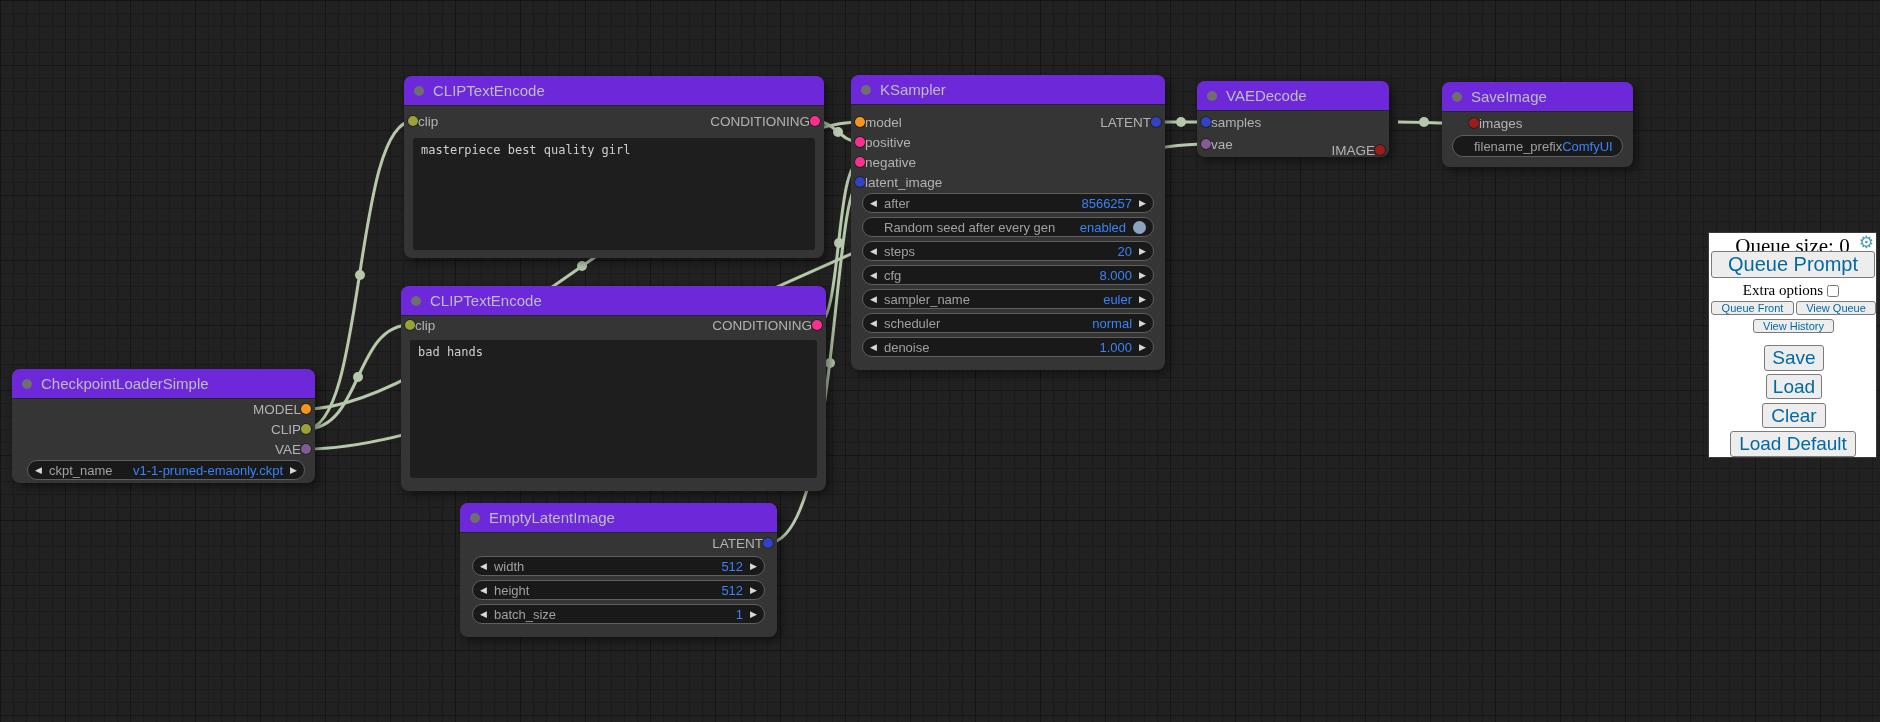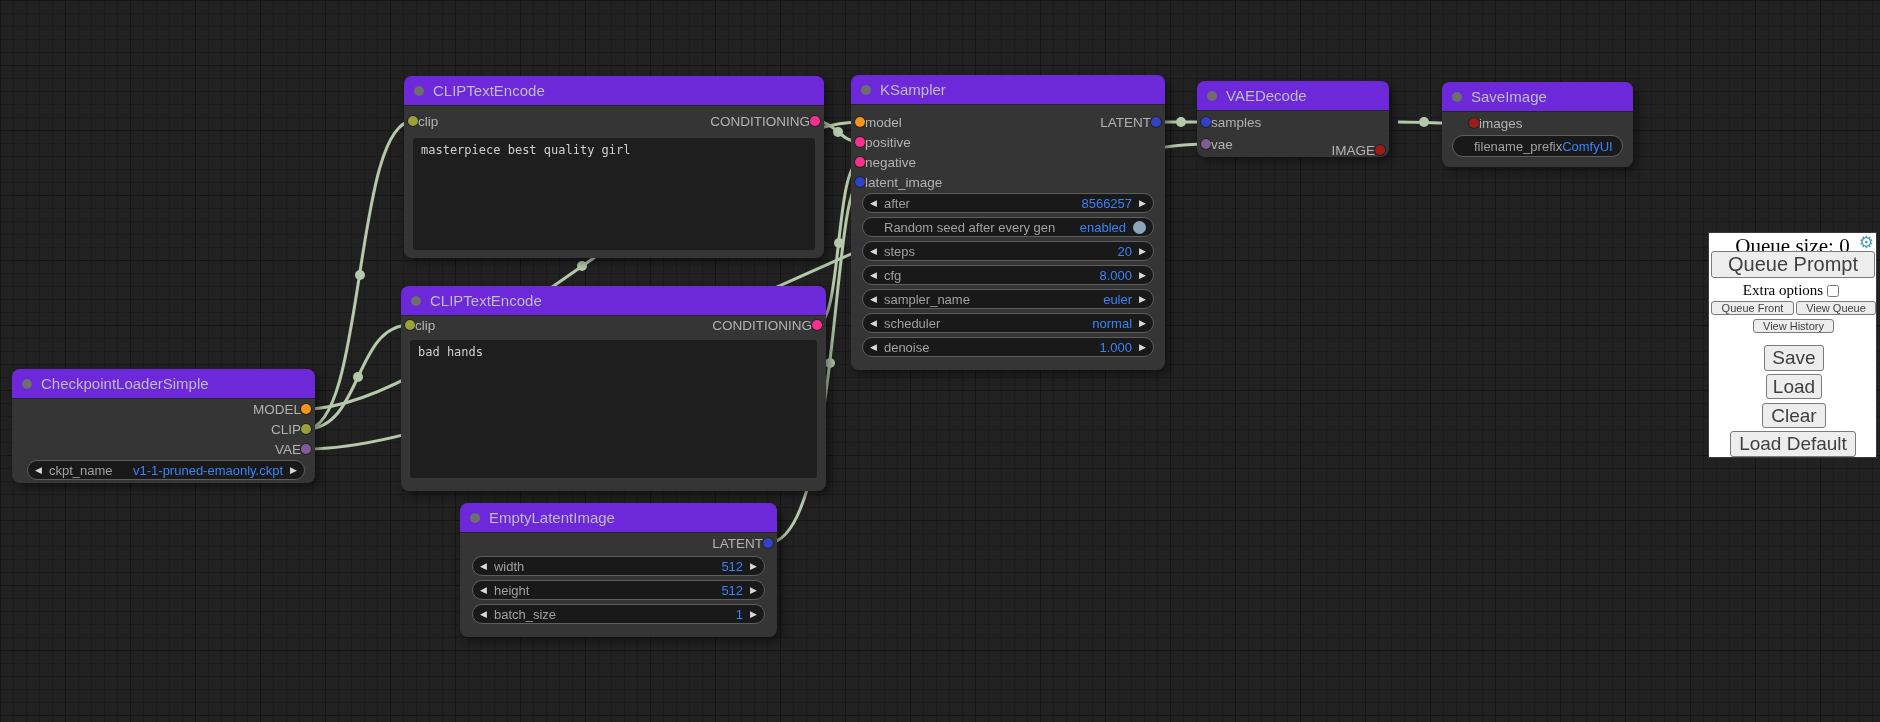--- a/index.html
+++ b/index.html
@@ -38,21 +38,21 @@
   .wlabel.noarr{margin-left:14px;}
   .wvalue{margin-left:auto;color:#3b82f6;font-size:13px;margin-right:7px;white-space:nowrap;}
   .toggle{width:13px;height:13px;border-radius:50%;background:#8ca3bc;flex:0 0 auto;}
   
   .menu{position:absolute;left:1708px;top:232px;width:169px;height:226px;background:#ffffff;
         border:1px solid #3a3a3a;z-index:3;font-family:"Liberation Serif",serif;box-sizing:border-box;}
   .qsize{text-align:center;font-size:21px;color:#000;margin-top:1px;}
   .gear{position:absolute;right:2px;top:-1px;color:#4e9cb8;font-size:17px;cursor:pointer;}
   .gear::before{content:"\2699";}
   .btn{position:absolute;background:#ededed;border:1px solid #7b7b7b;border-radius:3px;
-       font-family:"Liberation Sans",sans-serif;color:#404040;text-align:center;padding:0;cursor:pointer;
+       font-family:"Liberation Sans",sans-serif;color:#0369a1;text-align:center;padding:0;cursor:pointer;
        display:flex;align-items:center;justify-content:center;box-sizing:border-box;}
   #qprompt{left:2px;top:18px;width:164px;height:27px;font-size:20px;}
   .extra{position:absolute;top:49px;left:0;width:100%;text-align:center;font-size:15px;color:#000;}
   .extra input{width:12px;height:12px;vertical-align:-2px;margin-left:4px;}
   #qfront{left:2px;top:68px;width:83px;height:14px;font-size:11px;}
   #vqueue{left:87px;top:68px;width:80px;height:14px;font-size:11px;}
   #vhist{left:44px;top:86px;width:81px;height:14px;font-size:11px;}
   #save{left:55px;top:112px;width:60px;height:26px;font-size:19px;}
   #load{left:57px;top:141px;width:56px;height:25px;font-size:19px;}
   #clear{left:53px;top:170px;width:64px;height:25px;font-size:19px;}

